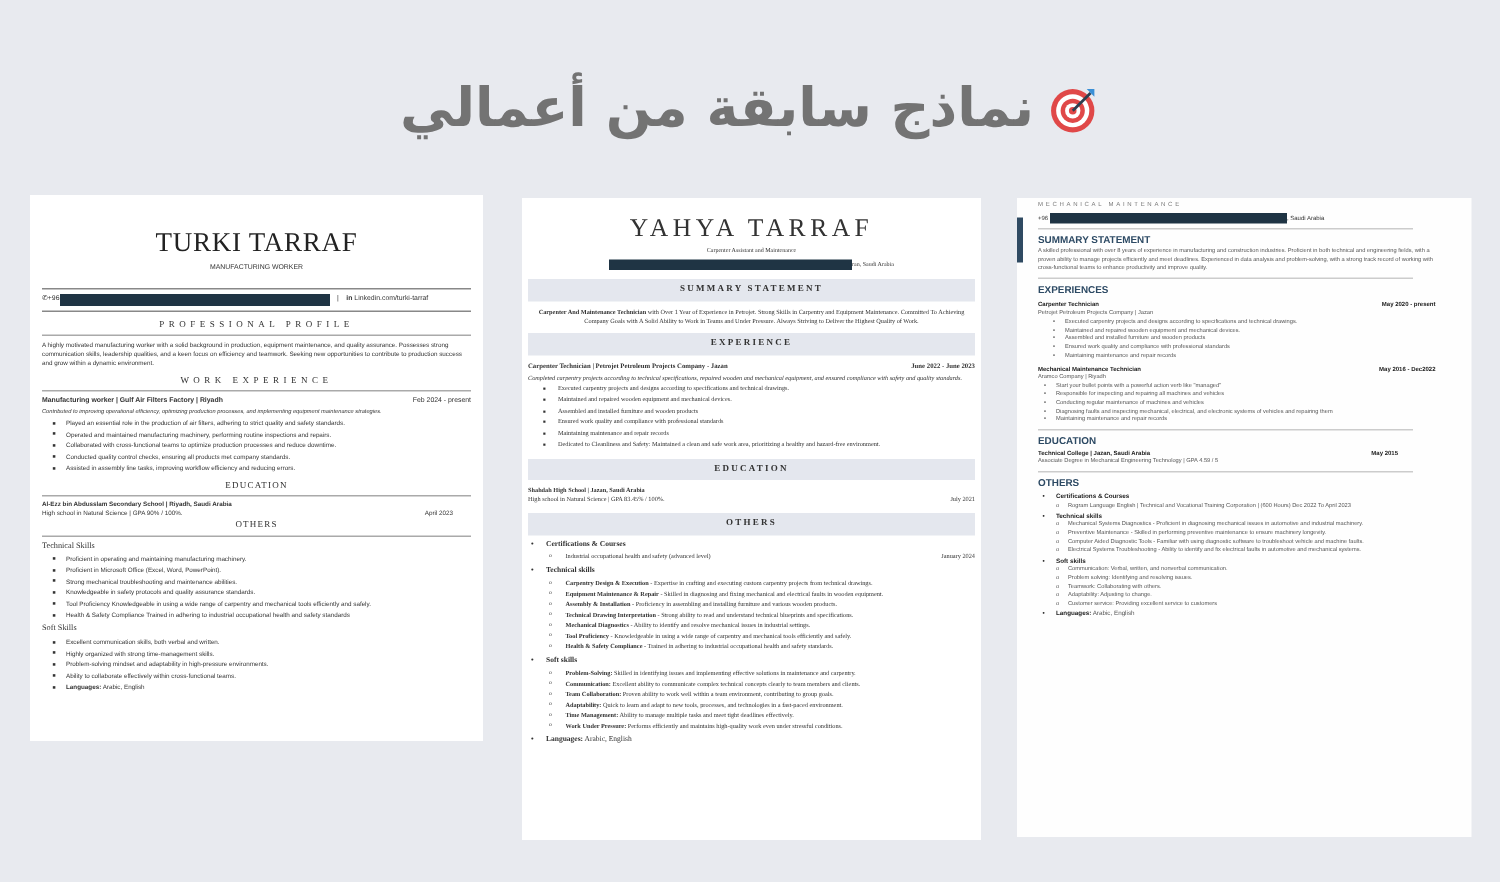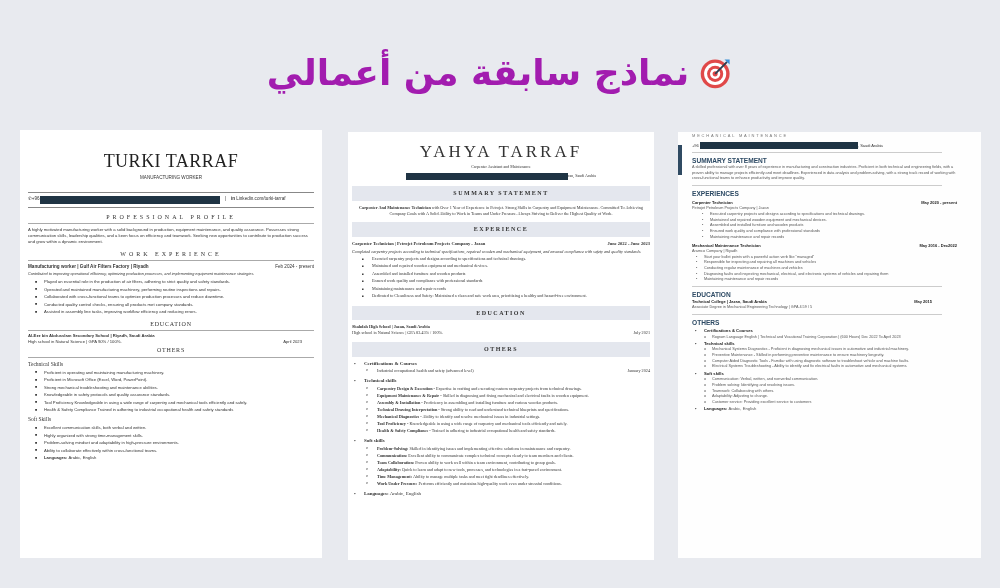--- a/index.html
+++ b/index.html
@@ -1,25 +1,25 @@
 <!DOCTYPE html>
 <html><head>
 <meta charset="utf-8">
 <style>
   * { box-sizing: border-box; margin: 0; padding: 0; }
   html, body { width: 1000px; height: 588px; overflow: hidden; background: #e8eaef; }
   body { position: relative; font-family: "Liberation Sans", sans-serif; color: #222; }
 
   .title-bar { position: absolute; top: 52px; left: 0; width: 1000px; text-align: center; }
   .title { display: inline-flex; align-items: center; gap: 10px; direction: rtl;
-           font-family: "DejaVu Sans", sans-serif; font-size: 36px; font-weight: bold; color: #a21caf; }
+           font-family: "DejaVu Sans", sans-serif; font-size: 36px; font-weight: bold; color: #737373; }
   .target-icon { width: 34px; height: 34px; display: inline-block; }
 
   .page { position: absolute; background: #fff; overflow: hidden; }
-  #p1 { left: 20px; top: 130px; width: 302px; height: 428px; }
+  #p1 { left: 20px; top: 130px; width: 302px; height: 364px; }
   #p2 { left: 348px; top: 132px; width: 306px; height: 428px; }
   #p3 { left: 678px; top: 132px; width: 303px; height: 426px; background: #fefefe; }
 
   .redact { display: inline-block; background: #1f3444; height: 8px; vertical-align: middle; }
 
   
   .p1 { padding: 0 8px; font-size: 4.2px; line-height: 1.4; color: #333; }
   .p1 .name { font-family: "Liberation Serif", serif; font-size: 18px; letter-spacing: 0.5px; text-align: center; margin-top: 19px; color: #222; }
   .p1 .role { font-size: 4.6px; text-align: center; margin-top: 1px; color: #333; }
   .p1 .contact { margin-top: 10px; border-top: 0.8px solid #888; border-bottom: 0.8px solid #888; padding: 3px 0; display: flex; align-items: center; font-size: 4.6px; }

